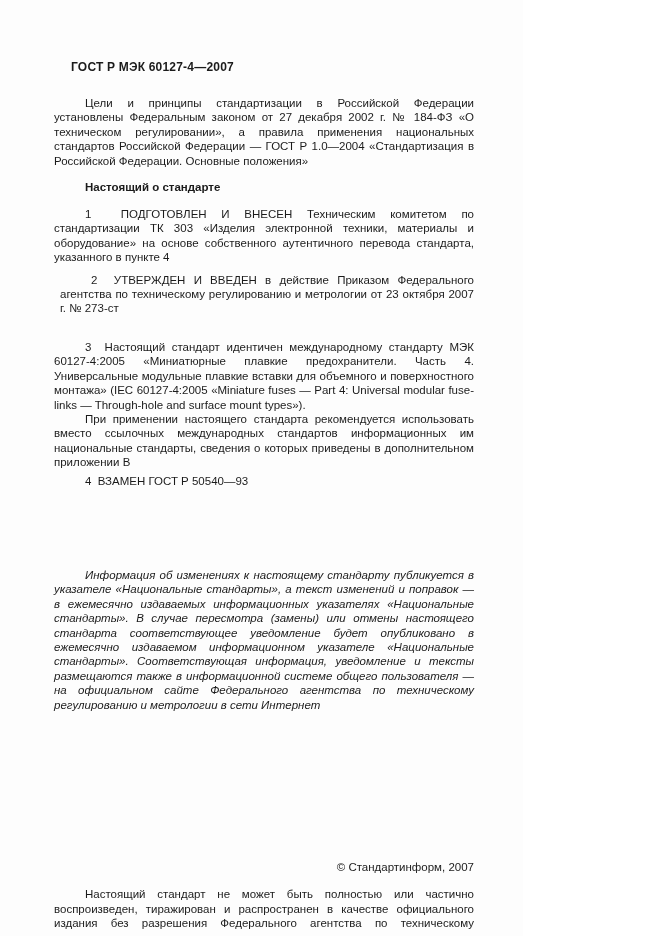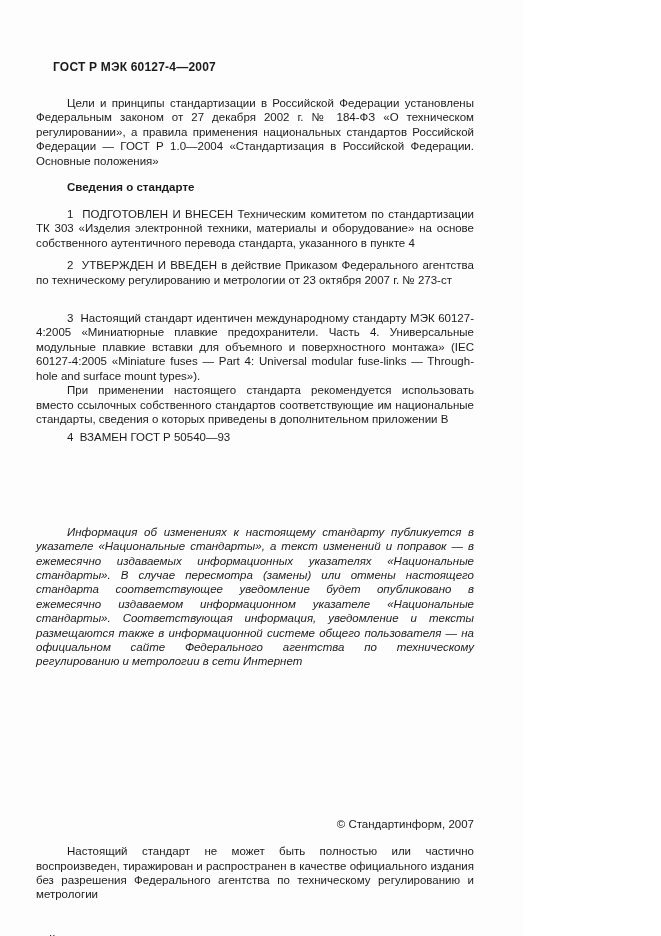--- a/index.html
+++ b/index.html
@@ -6,21 +6,21 @@
     margin: 0;
     padding: 0;
     background: #ffffff;
   }
   .page {
     position: relative;
     width: 523px;
     height: 936px;
     box-sizing: border-box;
     background: #fdfdfd;
-    padding: 61px 49px 0 36px;
+    padding: 61px 49px 0 54px;
     font-family: "Liberation Sans", "DejaVu Sans", sans-serif;
     font-size: 11.5px;
     line-height: 14.4px;
     color: #1b1b1b;
     overflow: hidden;
   }
   .doc-header {
     font-weight: bold;
     font-size: 12px;
     line-height: 13px;
@@ -43,21 +43,21 @@
   .p-intro   { margin-top: 22px; }
   .sec-heading {
     margin: 12px 0 0 0;
     text-indent: 31px;
     font-weight: bold;
     font-size: 11.5px;
     line-height: 14px;
     text-align: left;
   }
   .item-1  { margin-top: 13px; }
-  .item-2  { margin-top: 8px; }
+  .item-2  { margin-top: 8px; margin-left: 6px; }
   .item-3a { margin-top: 24px; }
   .item-3b { margin-top: 0; }
   .item-4  { margin-top: 4px; text-align: left; }
   .notice {
     margin-top: 80px;
     font-style: italic;
     text-indent: 31px;
     text-align: justify;
   }
   .copyright {
@@ -75,29 +75,29 @@
 </head>
 <body>
 
 <div class="page">
 
   <div class="doc-header">ГОСТ Р МЭК 60127-4—2007</div>
 
 
   <p class="indent p-intro">Цели и принципы стандартизации в Российской Федерации установлены Федеральным законом от 27 декабря 2002 г. № 184-ФЗ «О техническом регулировании», а правила применения национальных стандартов Российской Федерации — ГОСТ Р 1.0—2004 «Стандартизация в Российской Федерации. Основные положения»</p>
 
-  <div class="sec-heading">Сведения о стандарте</div>
+  <div class="sec-heading">Настоящий о стандарте</div>
 
   <p class="indent item-1">1&nbsp; ПОДГОТОВЛЕН И ВНЕСЕН Техническим комитетом по стандартизации ТК 303 «Изделия электронной техники, материалы и оборудование» на основе собственного аутентичного перевода стандарта, указанного в пункте 4</p>
 
   <p class="indent item-2">2&nbsp; УТВЕРЖДЕН И ВВЕДЕН в действие Приказом Федерального агентства по техническому регулированию и метрологии от 23 октября 2007 г. № 273-ст</p>
 
   <p class="indent item-3a">3&nbsp; Настоящий стандарт идентичен международному стандарту МЭК 60127-4:2005 «Миниатюрные плавкие предохранители. Часть 4. Универсальные модульные плавкие вставки для объемного и поверхностного монтажа» (IEC 60127-4:2005 «Miniature fuses — Part 4: Universal modular fuse-links — Through-hole and surface mount types»).</p>
 
-  <p class="indent item-3b">При применении настоящего стандарта рекомендуется использовать вместо ссылочных собственного стандартов соответствующие им национальные стандарты, сведения о которых приведены в дополнительном приложении В</p>
+  <p class="indent item-3b">При применении настоящего стандарта рекомендуется использовать вместо ссылочных международных стандартов информационных им национальные стандарты, сведения о которых приведены в дополнительном приложении В</p>
 
   <p class="indent item-4">4&nbsp; ВЗАМЕН ГОСТ Р 50540—93</p>
 
   <p class="notice">Информация об изменениях к настоящему стандарту публикуется в указателе «Национальные стандарты», а текст изменений и поправок — в ежемесячно издаваемых информационных указателях «Национальные стандарты». В случае пересмотра (замены) или отмены настоящего стандарта соответствующее уведомление будет опубликовано в ежемесячно издаваемом информационном указателе «Национальные стандарты». Соответствующая информация, уведомление и тексты размещаются также в информационной системе общего пользователя — на официальном сайте Федерального агентства по техническому регулированию и метрологии в сети Интернет</p>
 
   <p class="copyright">© Стандартинформ, 2007</p>
 
   <p class="indent restriction">Настоящий стандарт не может быть полностью или частично воспроизведен, тиражирован и распространен в качестве официального издания без разрешения Федерального агентства по техническому регулированию и метрологии</p>
 
   <p class="page-num">II</p>

